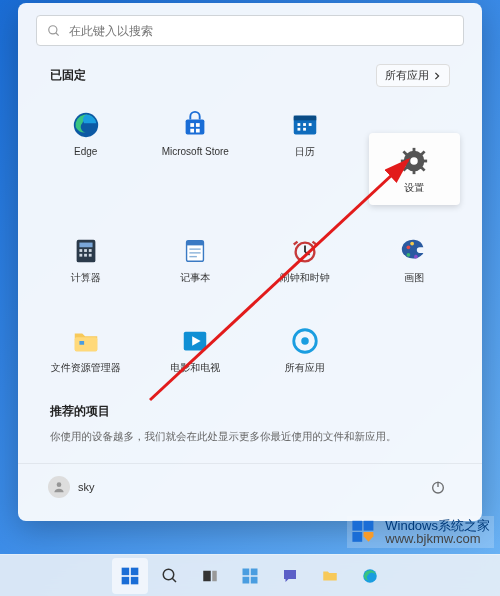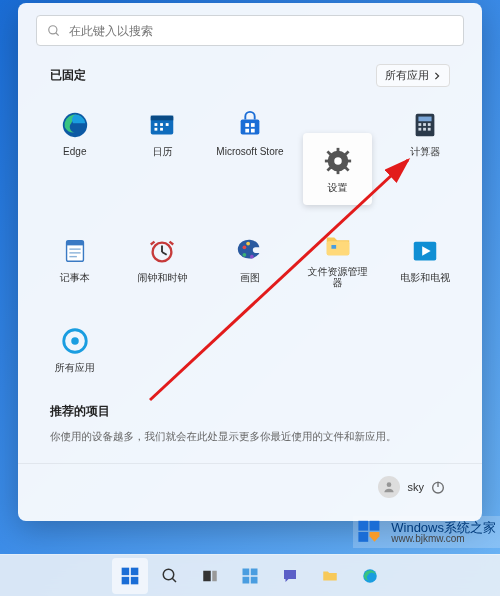--- a/index.html
+++ b/index.html
@@ -18,58 +18,58 @@
   background: #fff;
 }
 .search-box svg { width: 14px; height: 14px; opacity: 0.6; margin-right: 8px; }
 .search-input { border: none; outline: none; flex: 1; font-size: 12px; color: #333; background: transparent; }
 
 .section-header { display: flex; justify-content: space-between; align-items: center; padding: 0 32px 10px 32px; }
 .section-title { font-size: 12px; font-weight: 600; color: #222; }
 .all-apps-btn { display: flex; align-items: center; gap: 4px; font-size: 11px; color: #333; background: rgba(255,255,255,0.6); border: 1px solid #ddd; border-radius: 4px; padding: 3px 8px; cursor: pointer; }
 .all-apps-btn svg { width: 8px; height: 8px; }
 
-.pinned-grid { padding: 0 22px; display: grid; grid-template-columns: repeat(5, 1fr); gap: 18px; }
+.pinned-grid { padding: 0 22px; display: grid; grid-template-columns: repeat(4, 1fr); gap: 18px; }
 .app-item { height: 72px; display: flex; flex-direction: column; align-items: center; justify-content: center; border-radius: 4px; cursor: pointer; position: relative; }
 .app-item.highlighted { background: #fdfdfd; box-shadow: 0 2px 6px rgba(0,0,0,0.15); margin-top: 36px; }
 .app-icon-wrap { width: 30px; height: 30px; display: flex; align-items: center; justify-content: center; margin-bottom: 6px; }
 .app-label { font-size: 10px; color: #333; text-align: center; line-height: 1.1; }
 
 .recommended { padding: 18px 32px; }
 .rec-title { font-size: 12px; font-weight: 600; color: #222; margin-bottom: 10px; }
 .rec-text { font-size: 10.5px; color: #666; line-height: 1.4; font-family: Liberation Serif, serif; }
 
-.footer { margin-top: auto; height: 46px; border-top: 1px solid rgba(0,0,0,0.06); display: flex; align-items: center; padding: 12px 30px; justify-content: flex-end; }
+.footer { margin-top: auto; height: 46px; border-top: 1px solid rgba(0,0,0,0.06); display: flex; align-items: center; padding: 12px 30px; justify-content: space-between; }
 .user-area { display: flex; align-items: center; gap: 8px; cursor: pointer; }
 .avatar { width: 22px; height: 22px; border-radius: 50%; background: #ddd; display: flex; align-items: center; justify-content: center; }
 .avatar svg { width: 14px; height: 14px; opacity: 0.6; }
 .user-name { font-size: 11px; color: #333; }
 .power-btn { width: 28px; height: 28px; display: flex; align-items: center; justify-content: center; border-radius: 4px; cursor: pointer; }
 .power-btn svg { width: 16px; height: 16px; opacity: 0.7; }
 
 .arrow-overlay { position: absolute; pointer-events: none; z-index: 5; }
 
 .taskbar {
   position: absolute; bottom: 0; left: 0; right: 0; height: 42px;
   background: rgba(233,239,247,0.9); backdrop-filter: blur(8px);
   display: flex; align-items: center; justify-content: center; gap: 4px;
   border-top: 1px solid rgba(255,255,255,0.3);
 }
 .tb-item { width: 36px; height: 36px; display: flex; align-items: center; justify-content: center; border-radius: 4px; cursor: pointer; }
 .tb-item.active { background: rgba(255,255,255,0.6); }
 
 .watermark {
-  position: absolute; right: 0; bottom: 48px;
+  position: absolute; right: 6px; bottom: 48px;
   display: flex; align-items: center; gap: 6px;
   background: rgba(255,255,255,0.2); padding: 2px 4px;
 }
 .watermark-logo { width: 28px; height: 28px; }
 .watermark-text { display: flex; flex-direction: column; line-height: 1; }
 .wm-top { font-size: 13px; font-weight: 500; color: #003a7a; }
-.wm-bottom { font-size: 10px; color: #444; }
+.wm-bottom { font-size: 13px; color: #444; }
 </style>
 </head>
 <body>
 
 <div class="start-panel">
 
   <div class="search-box">
     <svg viewBox="0 0 24 24" fill="none" stroke="#555" stroke-width="2">
         <circle cx="10" cy="10" r="7"></circle>
         <line x1="20" y1="20" x2="15" y2="15"></line>
@@ -95,43 +95,43 @@
             <circle cx="16" cy="16" r="13" fill="#0c59a4"></circle>
             <path d="M5 18 A11 11 0 0 1 27 14 A8 8 0 0 0 12 14 A6 6 0 0 0 16 24 A11 11 0 0 1 5 18" fill="#39c481"></path>
             <path d="M16 5 A11 11 0 0 1 27 14 L14 14 A6 6 0 0 1 16 5" fill="#1a9de0"></path>
           </svg>
       </div>
       <div class="app-label">Edge</div>
     </div>
     <div class="app-item">
       <div class="app-icon-wrap">
         <svg viewBox="0 0 32 32">
+            <rect x="6" y="10" width="20" height="16" rx="2" fill="#1a6dd6"></rect>
+            <path d="M11 10 V7 a5 5 0 0 1 10 0 V10" fill="none" stroke="#1a6dd6" stroke-width="2"></path>
+            <rect x="11" y="14" width="4" height="4" fill="#fff"></rect>
+            <rect x="17" y="14" width="4" height="4" fill="#fff"></rect>
+            <rect x="11" y="20" width="4" height="4" fill="#fff"></rect>
+            <rect x="17" y="20" width="4" height="4" fill="#fff"></rect>
+          </svg>
+      </div>
+      <div class="app-label">Microsoft Store</div>
+    </div>
+    <div class="app-item">
+      <div class="app-icon-wrap">
+        <svg viewBox="0 0 32 32">
             <rect x="4" y="6" width="24" height="20" rx="2" fill="#0f6cbd"></rect>
             <rect x="4" y="6" width="24" height="5" fill="#094b85"></rect>
             <rect x="8" y="14" width="3" height="3" fill="#fff"></rect>
             <rect x="14" y="14" width="3" height="3" fill="#fff"></rect>
             <rect x="20" y="14" width="3" height="3" fill="#fff"></rect>
             <rect x="8" y="19" width="3" height="3" fill="#fff"></rect>
             <rect x="14" y="19" width="3" height="3" fill="#fff"></rect>
           </svg>
       </div>
       <div class="app-label">日历</div>
-    </div>
-    <div class="app-item">
-      <div class="app-icon-wrap">
-        <svg viewBox="0 0 32 32">
-            <rect x="6" y="10" width="20" height="16" rx="2" fill="#1a6dd6"></rect>
-            <path d="M11 10 V7 a5 5 0 0 1 10 0 V10" fill="none" stroke="#1a6dd6" stroke-width="2"></path>
-            <rect x="11" y="14" width="4" height="4" fill="#fff"></rect>
-            <rect x="17" y="14" width="4" height="4" fill="#fff"></rect>
-            <rect x="11" y="20" width="4" height="4" fill="#fff"></rect>
-            <rect x="17" y="20" width="4" height="4" fill="#fff"></rect>
-          </svg>
-      </div>
-      <div class="app-label">Microsoft Store</div>
     </div>
     <div class="app-item highlighted">
       <div class="app-icon-wrap">
         <svg viewBox="0 0 32 32">
             <circle cx="16" cy="16" r="11" fill="#555"></circle>
             <circle cx="16" cy="16" r="4" fill="#fff"></circle>
             <g fill="#555">
               <rect x="14.5" y="2" width="3" height="5"></rect>
               <rect x="14.5" y="25" width="3" height="5"></rect>
               <rect x="2" y="14.5" width="5" height="3"></rect>

